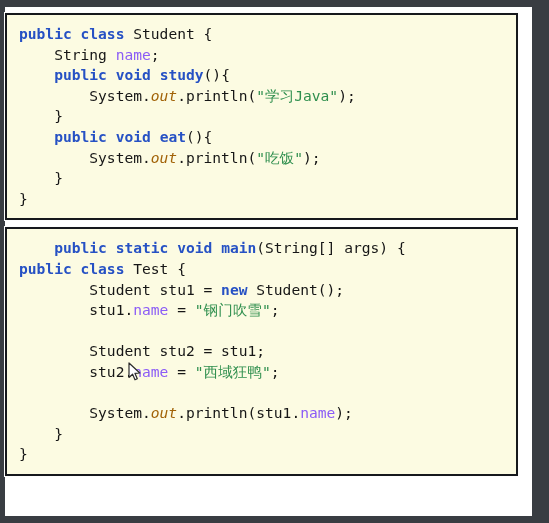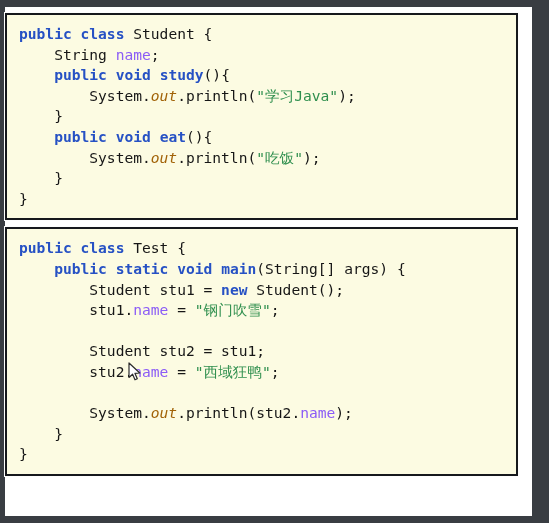--- a/index.html
+++ b/index.html
@@ -103,29 +103,29 @@
           <div class="code-line"><span class="t-plain">    String </span><span class="t-field">name</span><span class="t-plain">;</span></div>
           <div class="code-line"><span class="t-plain">    </span><span class="t-kw">public</span><span class="t-plain"> </span><span class="t-kw">void</span><span class="t-plain"> </span><span class="t-kw">study</span><span class="t-plain">(){</span></div>
           <div class="code-line"><span class="t-plain">        System.</span><span class="t-out">out</span><span class="t-plain">.println(</span><span class="t-str">"学习Java"</span><span class="t-plain">);</span></div>
           <div class="code-line"><span class="t-plain">    }</span></div>
           <div class="code-line"><span class="t-plain">    </span><span class="t-kw">public</span><span class="t-plain"> </span><span class="t-kw">void</span><span class="t-plain"> </span><span class="t-kw">eat</span><span class="t-plain">(){</span></div>
           <div class="code-line"><span class="t-plain">        System.</span><span class="t-out">out</span><span class="t-plain">.println(</span><span class="t-str">"吃饭"</span><span class="t-plain">);</span></div>
           <div class="code-line"><span class="t-plain">    }</span></div>
           <div class="code-line"><span class="t-plain">}</span></div>
         </div>
         <div class="code-block">
+          <div class="code-line"><span class="t-plain">    </span><span class="t-kw">public</span><span class="t-plain"> </span><span class="t-kw">static</span><span class="t-plain"> </span><span class="t-kw">void</span><span class="t-plain"> </span><span class="t-kw">main</span><span class="t-plain">(String[] args) {</span></div>
           <div class="code-line"><span class="t-kw">public</span><span class="t-plain"> </span><span class="t-kw">class</span><span class="t-plain"> Test {</span></div>
-          <div class="code-line"><span class="t-plain">    </span><span class="t-kw">public</span><span class="t-plain"> </span><span class="t-kw">static</span><span class="t-plain"> </span><span class="t-kw">void</span><span class="t-plain"> </span><span class="t-kw">main</span><span class="t-plain">(String[] args) {</span></div>
           <div class="code-line"><span class="t-plain">        Student stu1 = </span><span class="t-kw">new</span><span class="t-plain"> Student();</span></div>
           <div class="code-line"><span class="t-plain">        stu1.</span><span class="t-field">name</span><span class="t-plain"> = </span><span class="t-str">"钢门吹雪"</span><span class="t-plain">;</span></div>
           <div class="code-line"><span class="t-plain"> </span></div>
           <div class="code-line"><span class="t-plain">        Student stu2 = stu1;</span></div>
           <div class="code-line"><span class="t-plain">        stu2.</span><span class="t-field">name</span><span class="t-plain"> = </span><span class="t-str">"西域狂鸭"</span><span class="t-plain">;</span></div>
           <div class="code-line"><span class="t-plain"> </span></div>
-          <div class="code-line"><span class="t-plain">        System.</span><span class="t-out">out</span><span class="t-plain">.println(stu2.</span><span class="t-field">name</span><span class="t-plain">);</span></div>
+          <div class="code-line"><span class="t-plain">        System.</span><span class="t-out">out</span><span class="t-plain">.println(stu1.</span><span class="t-field">name</span><span class="t-plain">);</span></div>
           <div class="code-line"><span class="t-plain">    }</span></div>
           <div class="code-line"><span class="t-plain">}</span></div>
         </div>
       </div>
   </div>
 
 
   <svg id="mouse-cursor" viewBox="0 0 14 20" xmlns="http://www.w3.org/2000/svg" style="left: 128px; top: 362px;">
     <path d="M1,1 L1,15.5 L4.6,12.2 L7.0,17.8 L9.3,16.8 L7.0,11.4 L11.8,11.0 Z" fill="#ffffff" stroke="#2b2b2b" stroke-width="1.2" stroke-linejoin="round"></path>
   </svg>

